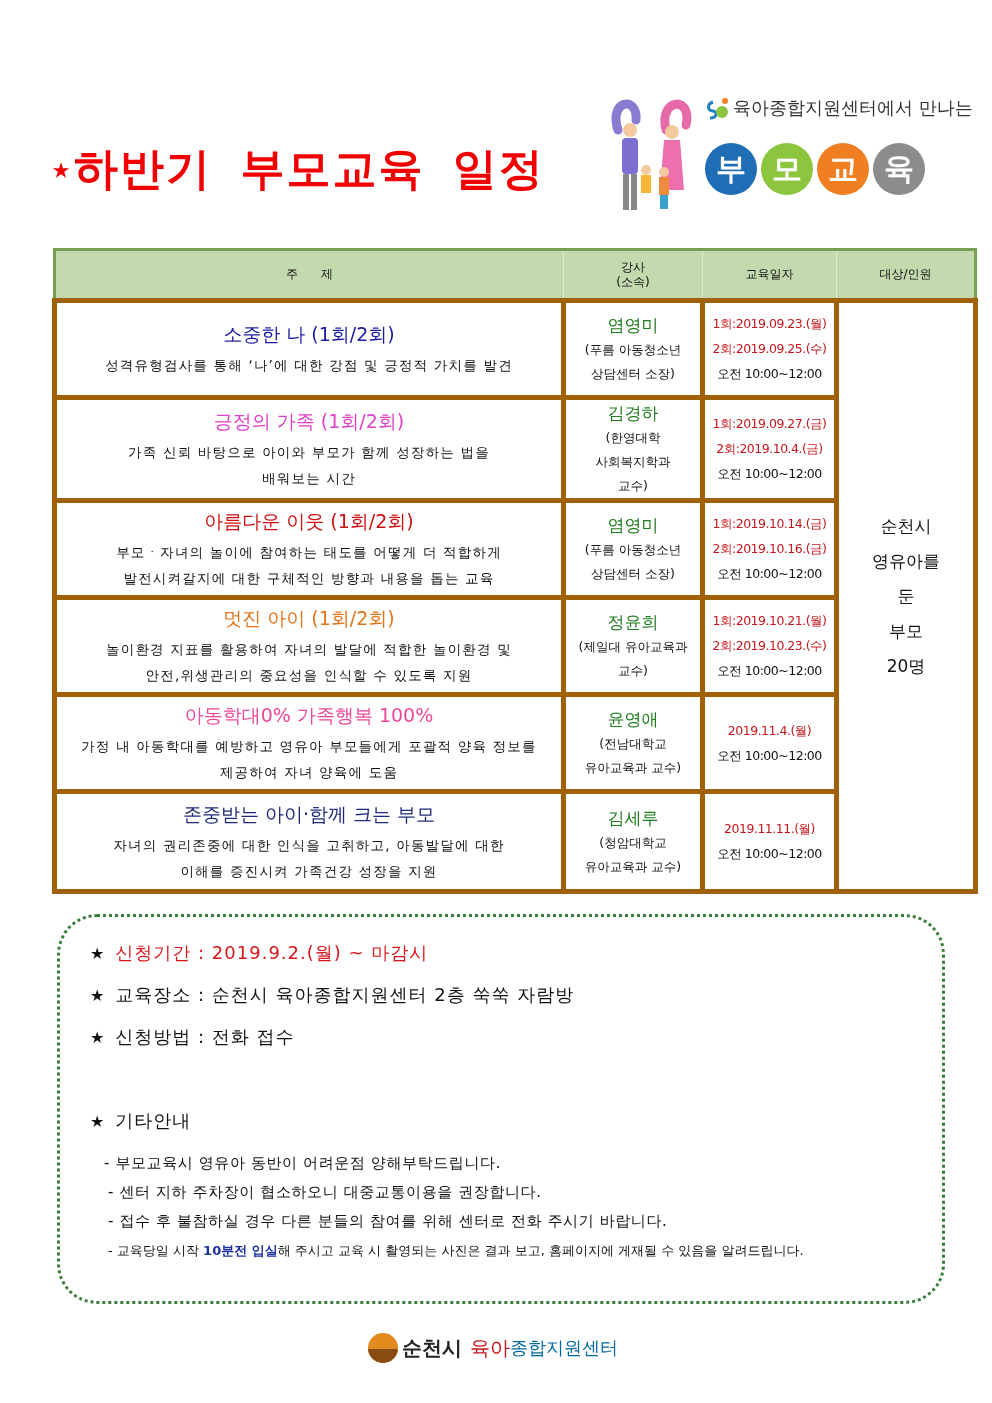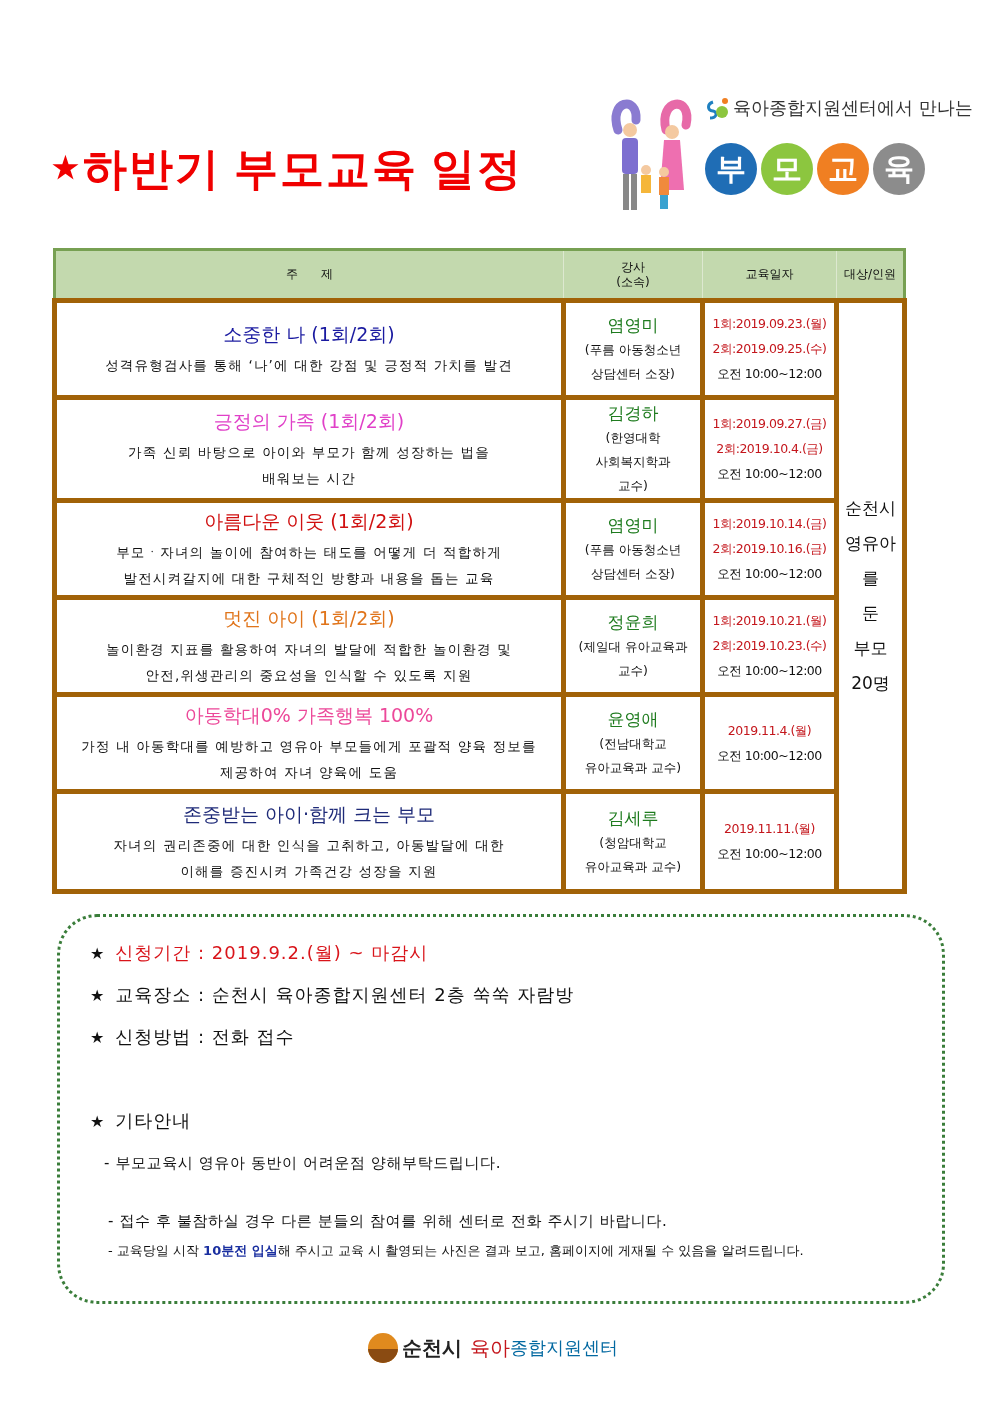--- a/index.html
+++ b/index.html
@@ -3,40 +3,40 @@
 <meta charset="utf-8">
 <style>
   * { box-sizing: border-box; margin: 0; padding: 0; }
   body {
     width: 992px; height: 1403px; background: #ffffff; position: relative;
     font-family: "DejaVu Sans", sans-serif; color: #111;
     overflow: hidden;
   }
   .title {
     position: absolute; left: 52px; top: 140px;
-    font-family: Liberation Serif, serif; font-weight: bold;
+    font-family: Liberation Mono, monospace; font-weight: bold;
     font-size: 44px; color: #f00000; letter-spacing: 2px; white-space: nowrap;
   }
   .title .star { font-size: 30px; vertical-align: 6px; margin-right: 2px; }
 
   
   .logo { position: absolute; left: 600px; top: 88px; width: 330px; height: 135px; }
   .logo .fam { position: absolute; left: 8px; top: 2px; width: 95px; height: 128px; }
   .logo .tag { position: absolute; left: 105px; top: 8px; font-size: 18px; color: #333; white-space: nowrap; }
   .logo .tag .sc { display: inline-block; width: 26px; height: 26px; vertical-align: middle; position: relative; margin-right: 2px; }
   .logo .circles { position: absolute; left: 105px; top: 55px; display: flex; gap: 4px; }
   .logo .circ {
     width: 52px; height: 52px; border-radius: 50%; color: #fff; font-weight: bold;
     font-size: 30px; display: flex; align-items: center; justify-content: center;
     font-family: "DejaVu Sans", sans-serif;
   }
 
   
   table.sched {
-    position: absolute; left: 52px; top: 248px; width: 855px;
+    position: absolute; left: 52px; top: 248px; width: 926px;
     border-collapse: collapse; border: 3px solid #77a052;
     font-family: "DejaVu Sans", sans-serif;
   }
   table.sched th {
     background: #c3d9ae; font-weight: normal; font-size: 12px; color: #111;
     height: 51px; border-right: 1px solid #dde8d0; text-align: center; line-height: 15px;
   }
   table.sched td {
     border: 5px solid #a16207; text-align: center; vertical-align: middle;
     height: 97px; padding: 0;
@@ -247,20 +247,21 @@
   <div class="row" style="top:66px">
     <span class="bstar">★</span><span>교육장소 : 순천시 육아종합지원센터 2층 쑥쑥 자람방</span>
   </div>
   <div class="row" style="top:108px">
     <span class="bstar">★</span><span>신청방법 : 전화 접수</span>
   </div>
   <div class="row" style="top:192px">
     <span class="bstar">★</span><span>기타안내</span>
   </div>
   <div class="sub" style="left:44px; top:237px">- 부모교육시 영유아 동반이 어려운점 양해부탁드립니다.</div>
+  <div class="sub" style="left:48px; top:266px">- 센터 지하 주차장이 협소하오니 대중교통이용을 권장합니다.</div>
   <div class="sub" style="left:48px; top:295px">- 접수 후 불참하실 경우 다른 분들의 참여를 위해 센터로 전화 주시기 바랍니다.</div>
   <div class="sub small" style="left:48px; top:324px">
     <span>- 교육당일 시작 </span><span class="blue">10분전 입실</span><span>해 주시고 교육 시 촬영되는 사진은 결과 보고, 홈페이지에 게재될 수 있음을 알려드립니다.</span>
   </div>
 </div>
 
 <div class="footer">
   <span class="emb"></span>
   <span class="t1">순천시</span>
   <span class="t2">육아</span>

